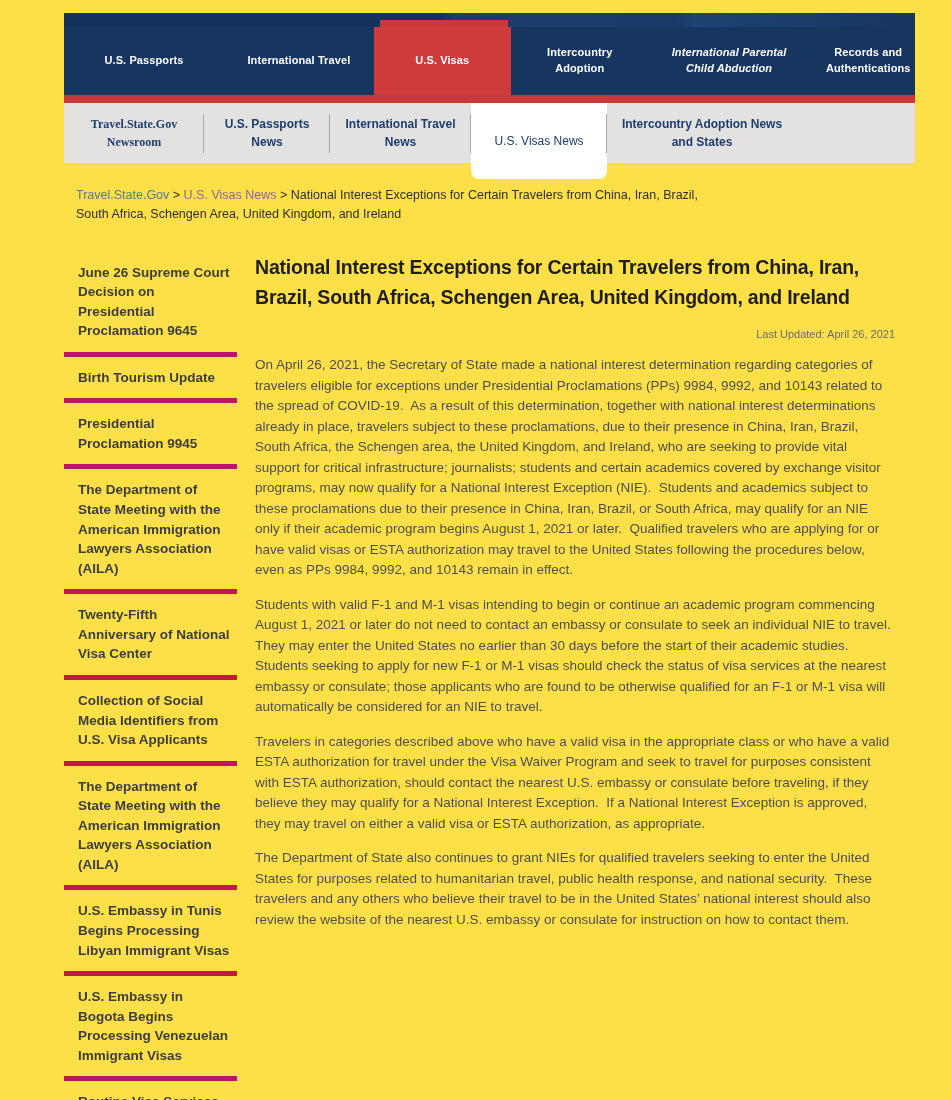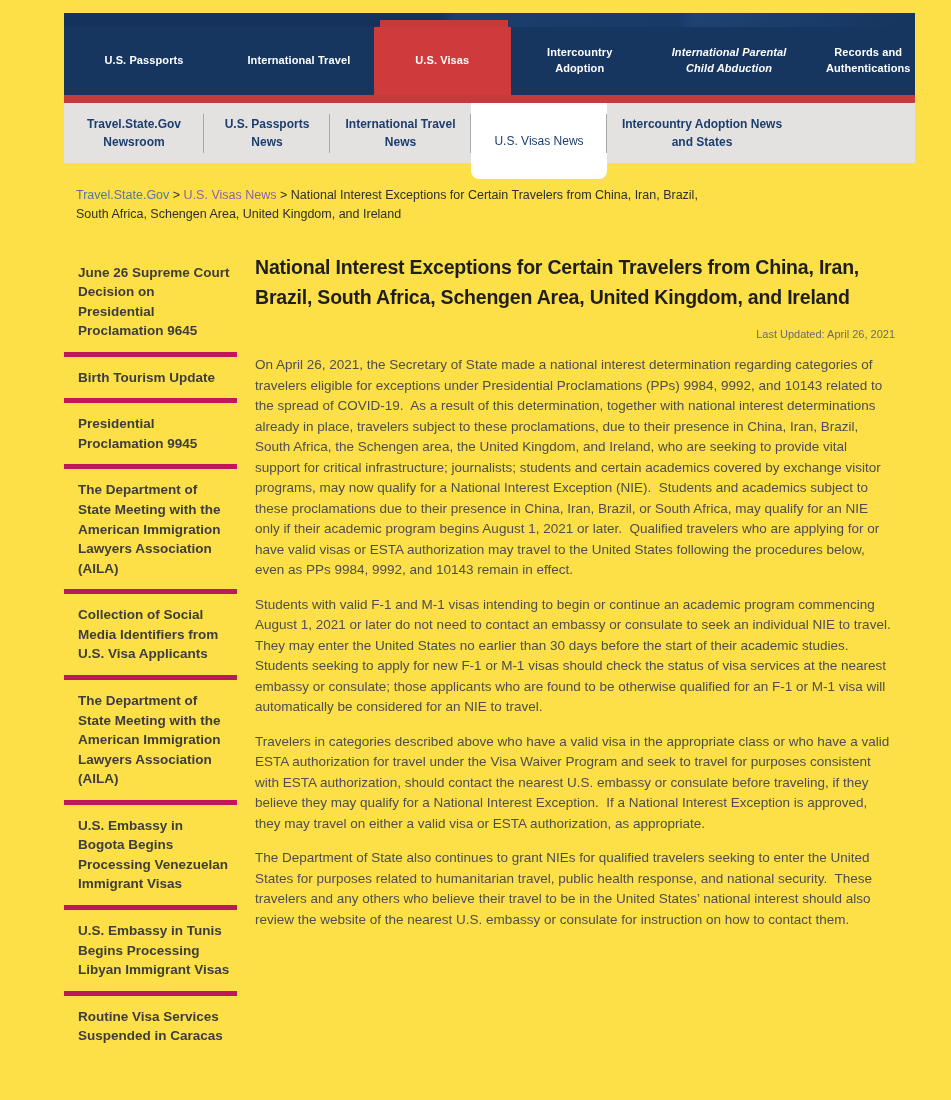--- a/index.html
+++ b/index.html
@@ -35,21 +35,21 @@
   .pn-item:nth-child(6) { width: 12.4%; padding-right: 0; }
   .pn-item.active { background: #cf3a3d; }
   .red-bar { height: 8px; background: #c8393c; }
 
   
   .secondary-nav { display: flex; background: #e3e2e1; height: 60px; align-items: stretch; }
   .sn-item {
     position: relative; display: flex; align-items: center; justify-content: center; text-align: center;
     color: #1c3e6e; font-size: 12px; font-weight: bold; line-height: 1.5; padding: 0 12px; cursor: pointer;
   }
-  .sn-item:nth-child(1) { width: 140px; }
+  .sn-item:nth-child(1) { width: 140px; font-family: Liberation Serif, serif; }
   .sn-item:nth-child(2) { width: 126px; }
   .sn-item:nth-child(3) { width: 141px; }
   .sn-item:nth-child(4) { width: 136px; }
   .sn-item:nth-child(5) { width: 190px; }
   .sn-sep::after {
     content: ""; position: absolute; right: 0; top: 11px; height: 39px; width: 1px; background: #a9a9a9;
   }
   .sn-item.tab-active {
     background: #ffffff; height: 76px; align-self: flex-start;
     border-radius: 0 0 8px 8px; z-index: 2; font-weight: normal; color: #1c3e6e;
@@ -122,24 +122,25 @@
       <span class="crumb-current">National Interest Exceptions for Certain Travelers from China, Iran, Brazil, South Africa, Schengen Area, United Kingdom, and Ireland</span>
     </div>
 
     <div class="content">
 
       <aside class="sidebar">
         <div class="side-item">June 26 Supreme Court Decision on Presidential Proclamation 9645</div>
         <div class="side-item">Birth Tourism Update</div>
         <div class="side-item">Presidential Proclamation 9945</div>
         <div class="side-item">The Department of State Meeting with the American Immigration Lawyers Association (AILA)</div>
+        <div class="side-item">Twenty-Fifth Anniversary of National Visa Center</div>
         <div class="side-item">Collection of Social Media Identifiers from U.S. Visa Applicants</div>
         <div class="side-item">The Department of State Meeting with the American Immigration Lawyers Association (AILA)</div>
+        <div class="side-item">U.S. Embassy in Tunis Begins Processing Libyan Immigrant Visas</div>
         <div class="side-item">U.S. Embassy in Bogota Begins Processing Venezuelan Immigrant Visas</div>
-        <div class="side-item">U.S. Embassy in Tunis Begins Processing Libyan Immigrant Visas</div>
         <div class="side-item">Routine Visa Services Suspended in Caracas</div>
       </aside>
 
       <main class="article">
         <h1>National Interest Exceptions for Certain Travelers from China, Iran, Brazil, South Africa, Schengen Area, United Kingdom, and Ireland</h1>
         <div class="last-updated">Last Updated: April 26, 2021</div>
         <p>On April 26, 2021, the Secretary of State made a national interest determination regarding categories of travelers eligible for exceptions under Presidential Proclamations (PPs) 9984, 9992, and 10143 related to the spread of COVID-19.  As a result of this determination, together with national interest determinations already in place, travelers subject to these proclamations, due to their presence in China, Iran, Brazil, South Africa, the Schengen area, the United Kingdom, and Ireland, who are seeking to provide vital support for critical infrastructure; journalists; students and certain academics covered by exchange visitor programs, may now qualify for a National Interest Exception (NIE).  Students and academics subject to these proclamations due to their presence in China, Iran, Brazil, or South Africa, may qualify for an NIE only if their academic program begins August 1, 2021 or later.  Qualified travelers who are applying for or have valid visas or ESTA authorization may travel to the United States following the procedures below, even as PPs 9984, 9992, and 10143 remain in effect.</p>
         <p>Students with valid F-1 and M-1 visas intending to begin or continue an academic program commencing August 1, 2021 or later do not need to contact an embassy or consulate to seek an individual NIE to travel.  They may enter the United States no earlier than 30 days before the start of their academic studies.  Students seeking to apply for new F-1 or M-1 visas should check the status of visa services at the nearest embassy or consulate; those applicants who are found to be otherwise qualified for an F-1 or M-1 visa will automatically be considered for an NIE to travel.</p>
         <p>Travelers in categories described above who have a valid visa in the appropriate class or who have a valid ESTA authorization for travel under the Visa Waiver Program and seek to travel for purposes consistent with ESTA authorization, should contact the nearest U.S. embassy or consulate before traveling, if they believe they may qualify for a National Interest Exception.  If a National Interest Exception is approved, they may travel on either a valid visa or ESTA authorization, as appropriate.</p>
         <p>The Department of State also continues to grant NIEs for qualified travelers seeking to enter the United States for purposes related to humanitarian travel, public health response, and national security.  These travelers and any others who believe their travel to be in the United States’ national interest should also review the website of the nearest U.S. embassy or consulate for instruction on how to contact them.</p>

